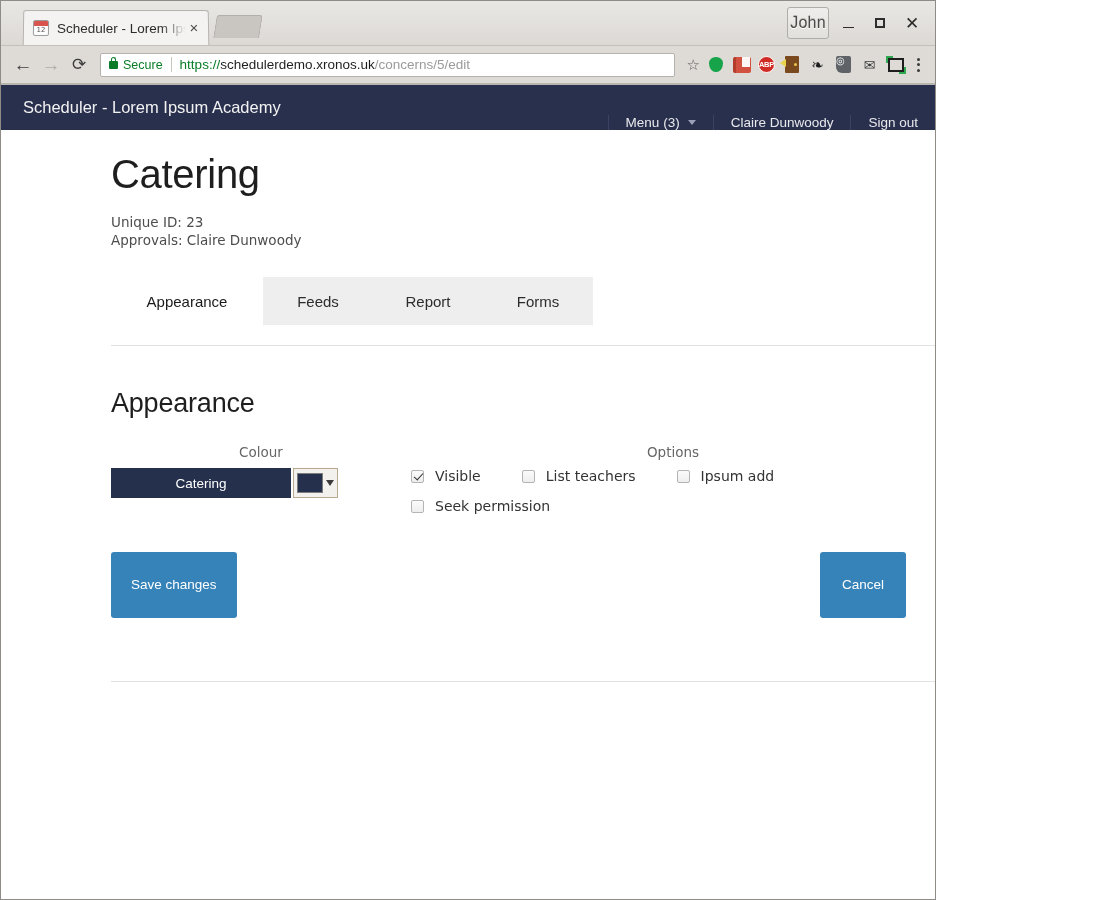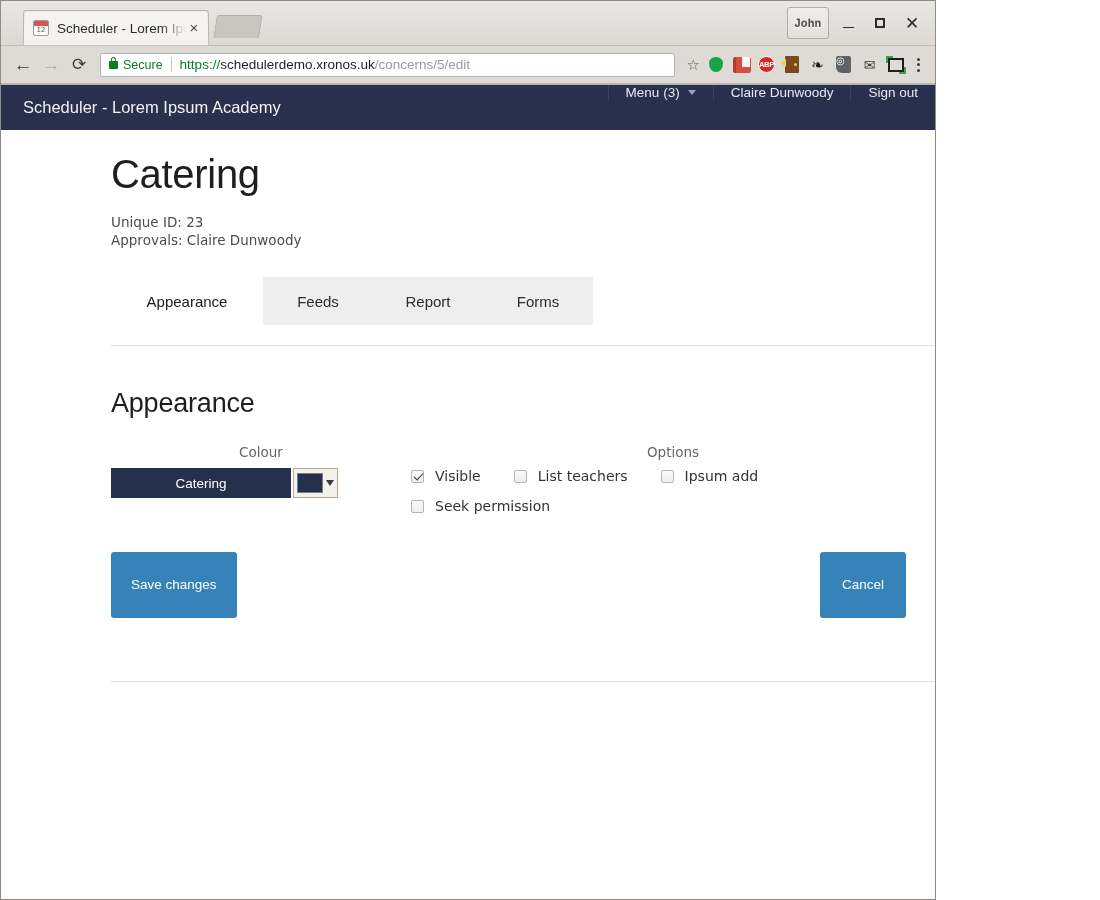--- a/index.html
+++ b/index.html
@@ -114,22 +114,22 @@
     right: 106px;
     top: 6px;
     width: 40px;
     height: 30px;
     border: 1px solid #b0aca8;
     border-radius: 3px;
     background: linear-gradient(#efeeec, #e2e0dd);
     display: flex;
     align-items: center;
     justify-content: center;
-    font-size: 11px;
-    font-weight: bold;
+    font-size: 16px;
+    font-weight: normal;
     color: #4c4a48;
     text-shadow: 0 1px 0 #ffffff, 0 -1px 0 #b9b6b3;
     letter-spacing: 0.2px;
   }
   .win-btn {
     position: absolute;
     top: 10px;
     width: 26px;
     height: 24px;
     display: flex;
@@ -321,21 +321,21 @@
     justify-content: space-between;
   }
   .brand {
     display: flex;
     align-items: center;
     padding-left: 22px;
     color: #f2f2f2;
     font-size: 16.5px;
     white-space: nowrap;
   }
-  .appnav { display: flex; align-items: flex-start; }
+  .appnav { display: flex; align-items: flex-end; }
   .appnav-item {
     display: flex;
     align-items: center;
     padding: 0 17px;
     color: #e9e9ec;
     font-size: 13.5px;
     white-space: nowrap;
     border-left: 1px solid #3b4364;
   }
   .caret-down {
@@ -465,20 +465,21 @@
     width: 0; height: 0;
     border-left: 4px solid transparent;
     border-right: 4px solid transparent;
     border-top: 6px solid #3a3a3a;
   }
 
   .options-row {
     display: flex;
     align-items: center;
     margin-bottom: 14px;
+    gap: 8px;
   }
   .opt {
     display: flex;
     align-items: center;
     font-size: 14px;
     color: #333333;
     font-family: "DejaVu Sans", sans-serif;
     white-space: nowrap;
   }
   .opt + .opt { margin-left: 33px; }

